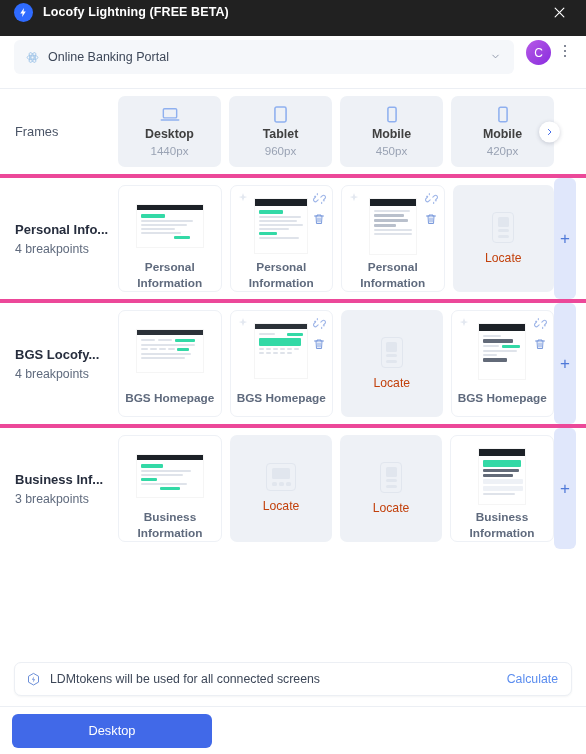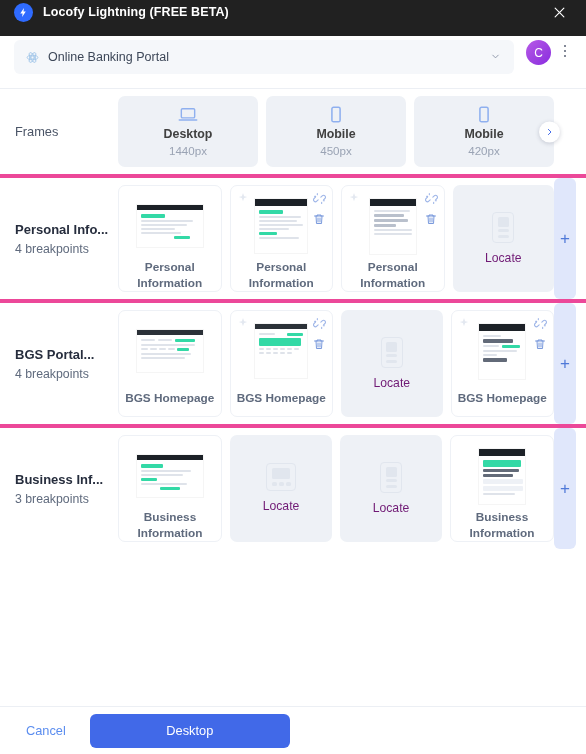--- a/index.html
+++ b/index.html
@@ -199,21 +199,21 @@
   .tgreen.sm { height:3px; }
   .tbody { padding: 2px 1px; }
 
   .frame-title {
     font-size: 11.8px; color:#5f6a7d; text-align:center;
     line-height: 1.33;
     margin-top: auto;
     width: 100%;
     font-weight: bold;
   }
-  .locate-text { font-size: 12.2px; color: #701a75; text-align:center; margin-top: 8px; }
+  .locate-text { font-size: 12.2px; color: #c2410c; text-align:center; margin-top: 8px; }
 
   .ph-icon {
     border: 1.6px solid #e1e6ee; border-radius: 4px;
     background: transparent;
     display:flex; flex-direction:column; align-items:center; justify-content:center;
     gap: 2.5px; padding: 4px;
   }
   .ph-mobile { width: 22px; height: 31px; }
   .ph-tablet { width: 30px; height: 28px; }
   .ph-bar { background:#e1e6ee; border-radius:1.5px; }
@@ -331,20 +331,29 @@
             <svg width="20" height="15" viewBox="0 0 24 18" fill="none" stroke="#8fb0ef" stroke-width="1.7">
               <rect x="4" y="2" width="16" height="11" rx="1.4"></rect>
                 <path d="M1.5 15.5h21" stroke-linecap="round"></path>
             </svg>
           </span>
           <span class="bp-name">Desktop</span>
           <span class="bp-size">1440px</span>
         </div>
         <div class="bp-cell">
           <span class="bp-icon">
+            <svg width="13" height="17" viewBox="0 0 14 18" fill="none" stroke="#8fb0ef" stroke-width="1.7">
+              <rect x="1" y="1" width="12" height="16" rx="1.8"></rect>
+            </svg>
+          </span>
+          <span class="bp-name">Tablet</span>
+          <span class="bp-size">960px</span>
+        </div>
+        <div class="bp-cell">
+          <span class="bp-icon">
             <svg width="10" height="17" viewBox="0 0 11 18" fill="none" stroke="#8fb0ef" stroke-width="1.7">
               <rect x="1" y="1" width="9" height="16" rx="1.8"></rect>
             </svg>
           </span>
           <span class="bp-name">Mobile</span>
           <span class="bp-size">450px</span>
         </div>
         <div class="bp-cell">
           <span class="bp-icon">
             <svg width="10" height="17" viewBox="0 0 11 18" fill="none" stroke="#8fb0ef" stroke-width="1.7">
@@ -453,21 +462,21 @@
             <div class="ph-bar" style="width:11px;height:3px"></div>
           </div>
           <div class="locate-text">Locate</div>
         </div>
       </div>
       <div class="add-col">+</div>
     </div>
 
     <div class="row" style="height:125px">
       <div class="rowlabel">
-        <div class="rl-title">BGS Portal...</div>
+        <div class="rl-title">BGS Locofy...</div>
         <div class="rl-sub">4 breakpoints</div>
       </div>
       <div class="cells">
 
         <div class="frame-cell filled">
           <div class="thumb-wrap">
             <div class="thumb thumb-desktop">
               <div class="tbar h5" style="background:#2b3138"></div>
               <div class="tbody">
                 <div style="display:flex;gap:3px;margin:2px 3px">
@@ -638,18 +647,27 @@
             </div>
           </div>
           <div class="frame-title">Business Information</div>
         </div>
       </div>
       <div class="add-col">+</div>
     </div>
 
   </div>
 
+  <div class="token-bar-wrap">
+    <div class="token-bar">
+      <svg width="15" height="15" viewBox="0 0 24 24" fill="none" stroke="#6c8fd8" stroke-width="1.6">
+        <path d="M12 2.2l8 4.6v9.4l-8 4.6-8-4.6V6.8z"></path>
+        <path d="M12.7 7.2L9.4 12.4h2.6l-.7 4.4 3.3-5.2h-2.6z" fill="#6c8fd8" stroke="none"></path>
+      </svg>
+      <span class="token-text">LDMtokens will be used for all connected screens</span>
+      <span class="calculate">Calculate</span>
+    </div>
+  </div>
 
   <div class="footer">
-    <button class="btn-cancel">Cancel</button>
     <button class="btn-primary">Desktop</button>
   </div>
 </div>
 
 </body></html>

